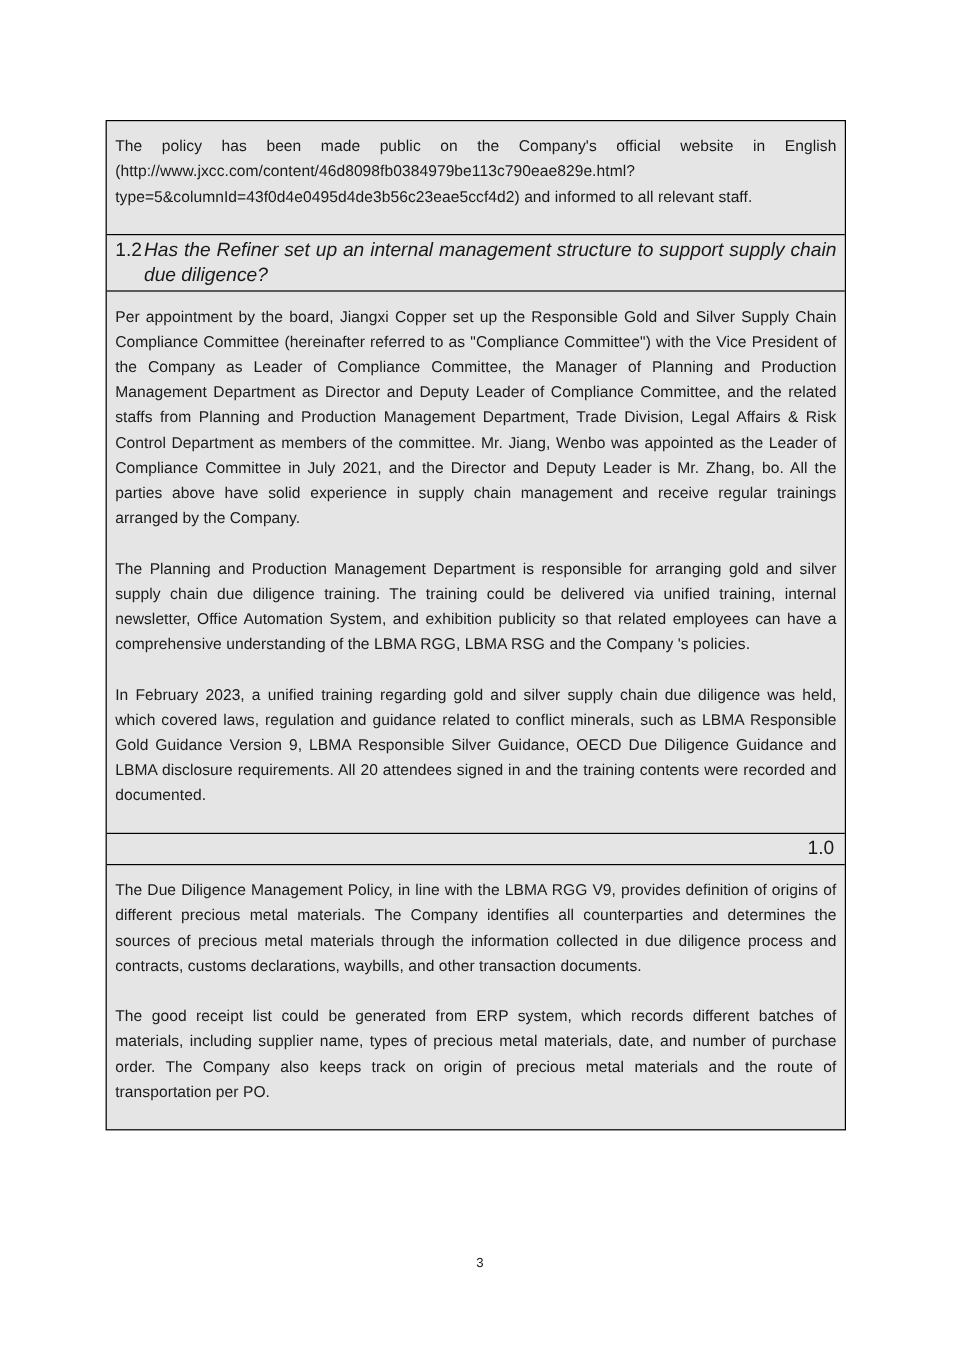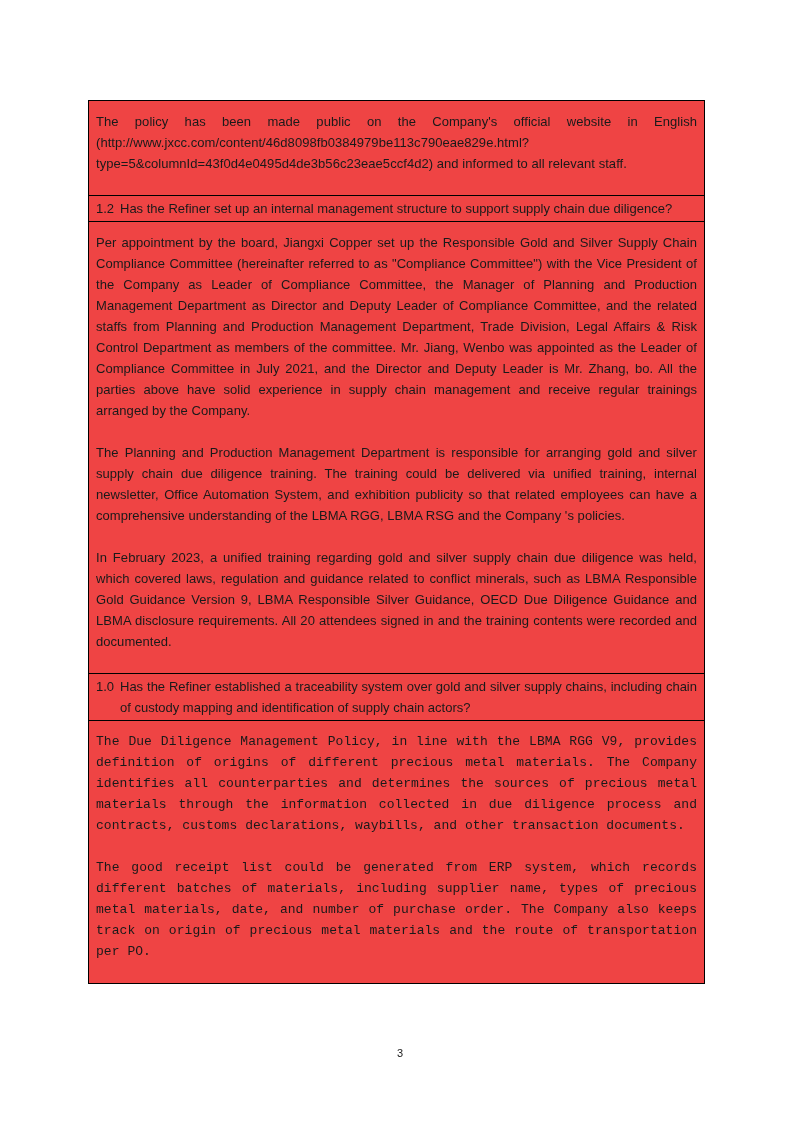--- a/index.html
+++ b/index.html
@@ -15,54 +15,54 @@
     color: #1a1a1a;
     -webkit-font-smoothing: antialiased;
   }
   .doc-table {
     position: absolute;
     left: 88px;
     top: 100px;
     width: 617px;
     border: 1.5px solid #000;
     box-sizing: border-box;
-    background: #ef4444;
+    background: #e5e5e5;
   }
   .cell {
     border-bottom: 1.5px solid #000;
     box-sizing: border-box;
   }
   .cell:last-child {
     border-bottom: none;
-    font-family: Liberation Mono, monospace;
   }
   .answer {
     padding: 10px 7px 0 7px;
   }
   .answer p {
     margin: 0 0 21px 0;
     font-size: 13px;
     line-height: 21px;
     text-align: justify;
     overflow-wrap: anywhere;
     letter-spacing: 0.05px;
   }
   .question {
     display: flex;
     padding: 2px 7px;
-    font-size: 13px;
+    font-size: 16px;
     line-height: 21px;
     justify-content: flex-end;
   }
   .question .qnum {
     flex: 0 0 24px;
   }
   .question .qtext {
     flex: 1;
     text-align: justify;
+    font-style: italic;
   }
   .page-number {
     position: absolute;
     left: 0;
     right: 0;
     top: 1046px;
     text-align: center;
     font-size: 11px;
     line-height: 14px;
     color: #1a1a1a;
@@ -83,21 +83,20 @@
   </section>
 
   <section class="cell answer">
     <p>Per appointment by the board, Jiangxi Copper set up the Responsible Gold and Silver Supply Chain Compliance Committee (hereinafter referred to as "Compliance Committee") with the Vice President of the Company as Leader of Compliance Committee, the Manager of Planning and Production Management Department as Director and Deputy Leader of Compliance Committee, and the related staffs from Planning and Production Management Department, Trade Division, Legal Affairs &amp; Risk Control Department as members of the committee. Mr. Jiang, Wenbo was appointed as the Leader of Compliance Committee in July 2021, and the Director and Deputy Leader is Mr. Zhang, bo. All the parties above have solid experience in supply chain management and receive regular trainings arranged by the Company.</p>
     <p>The Planning and Production Management Department is responsible for arranging gold and silver supply chain due diligence training. The training could be delivered via unified training, internal newsletter, Office Automation System, and exhibition publicity so that related employees can have a comprehensive understanding of the LBMA RGG, LBMA RSG and the Company 's policies.</p>
     <p>In February 2023, a unified training regarding gold and silver supply chain due diligence was held, which covered laws, regulation and guidance related to conflict minerals, such as LBMA Responsible Gold Guidance Version 9, LBMA Responsible Silver Guidance, OECD Due Diligence Guidance and LBMA disclosure requirements. All 20 attendees signed in and the training contents were recorded and documented.</p>
   </section>
 
   <section class="cell question">
     <span class="qnum">1.0</span>
-    <span class="qtext">Has the Refiner established a traceability system over gold and silver supply chains, including chain of custody mapping and identification of supply chain actors?</span>
   </section>
 
   <section class="cell answer">
     <p>The Due Diligence Management Policy, in line with the LBMA RGG V9, provides definition of origins of different precious metal materials. The Company identifies all counterparties and determines the sources of precious metal materials through the information collected in due diligence process and contracts, customs declarations, waybills, and other transaction documents.</p>
     <p>The good receipt list could be generated from ERP system, which records different batches of materials, including supplier name, types of precious metal materials, date, and number of purchase order. The Company also keeps track on origin of precious metal materials and the route of transportation per PO.</p>
   </section>
 
 </div>
 
 <div class="page-number">3</div>

